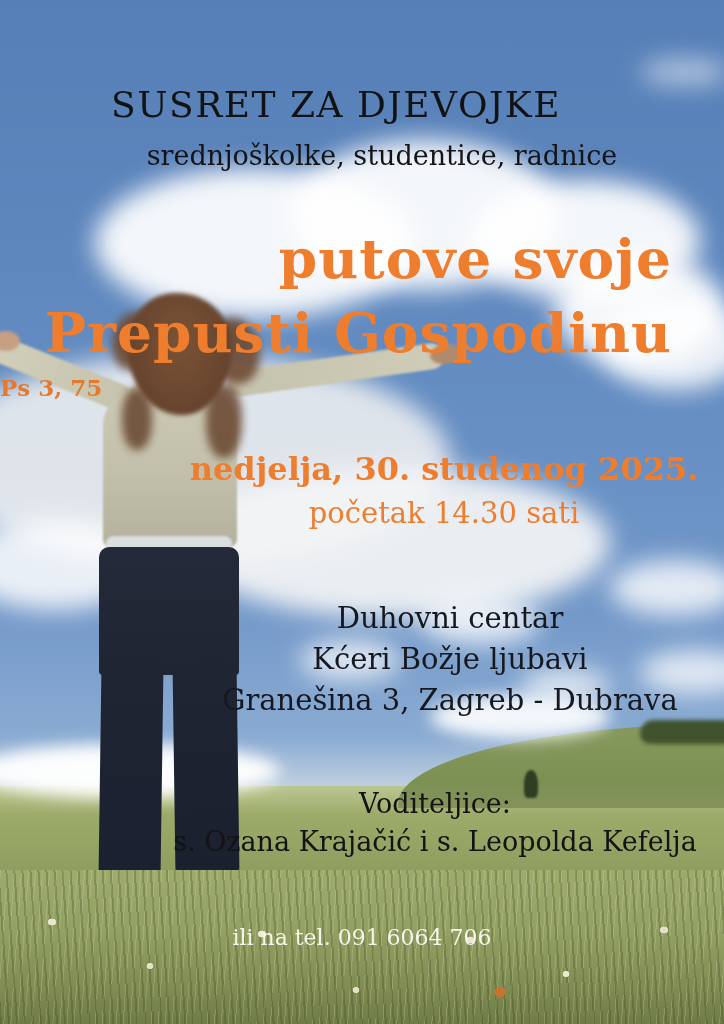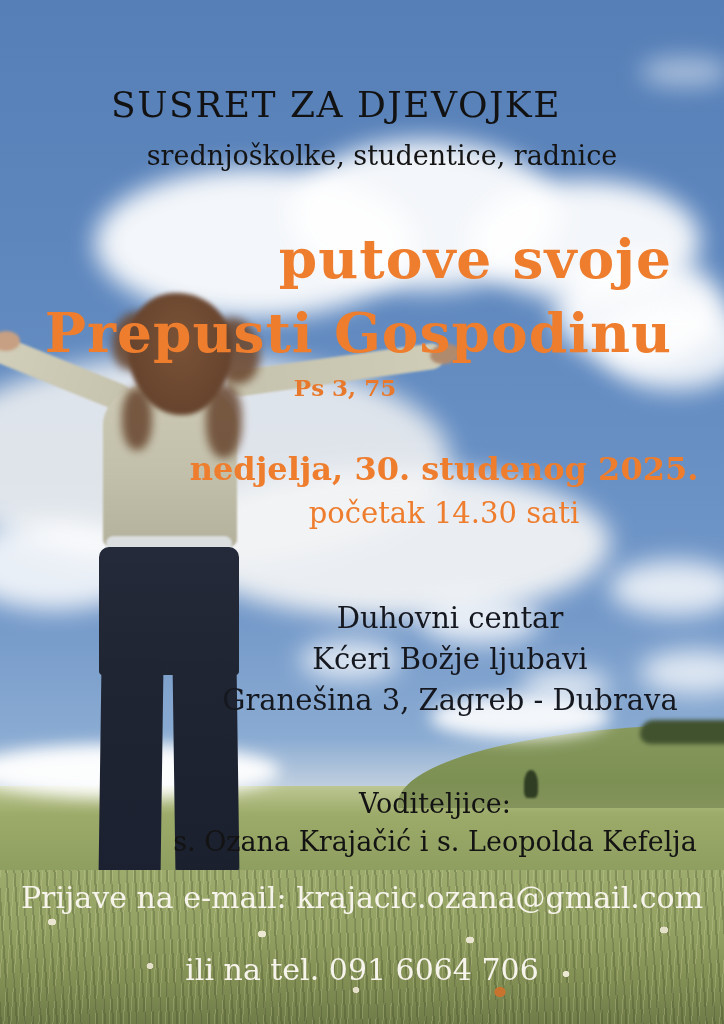--- a/index.html
+++ b/index.html
@@ -108,21 +108,21 @@
   .subtitle {
     left:0; top:140px; width:724px; text-align:center;
     font-size:27px; color:#141414;padding-left:20px;
   }
   .headline {
     left:0; top:222px; width:724px; text-align:right; padding-right:52px;
     box-sizing:border-box; font-weight:bold; font-size:55px; line-height:74px;
     color:#ee7d2e; letter-spacing:1px;
   }
   .verse {
-    left:0; top:374px; width:724px; text-align:center; padding-right:34px;
+    left:0; top:374px; width:724px; text-align:left; padding-right:34px;
     box-sizing:border-box; font-weight:bold; font-size:23px; color:#e8792c;
   }
   .date-line {
     left:144px; top:450px; width:600px; text-align:center;
     font-weight:bold; font-size:32px; color:#ee7d2e;
   }
   .time-line {
     left:144px; top:496px; width:600px; text-align:center;
     font-size:29px; color:#ee7d2e;
   }
@@ -136,22 +136,22 @@
   }
   .leaders-names {
     left:135px; top:826px; width:600px; text-align:center;
     font-size:27px; color:#131313;
   }
   .contact-email {
     left:0; top:880px; width:724px; text-align:center;
     font-size:30px; color:#f7f4ec;
   }
   .contact-phone {
-    left:0; top:952px; width:724px; text-align:center;
-    font-size:30px; color:#f7f4ec;
+    left:0; top:925px; width:724px; text-align:center;
+    font-size:22px; color:#f7f4ec;
   }
 </style>
 </head>
 <body>
 
 <div class="poster">
 
   <div class="sky"></div>
 
   <div class="cloud" style="left:95px;top:168px;width:320px;height:150px;"></div>
@@ -208,16 +208,15 @@
 
   <div class="txt venue">
     <div>Duhovni centar</div>
     <div>Kćeri Božje ljubavi</div>
     <div>Granešina 3, Zagreb - Dubrava</div>
   </div>
 
   <div class="txt leaders-label">Voditeljice:</div>
   <div class="txt leaders-names">s. Ozana Krajačić i s. Leopolda Kefelja</div>
 
-  <div class="txt contact-email">Prijave na e-mail: krajacic.ozana@gmail.com</div>
   <div class="txt contact-phone">ili na tel. 091 6064 706</div>
 
 </div>
 
 </body></html>

